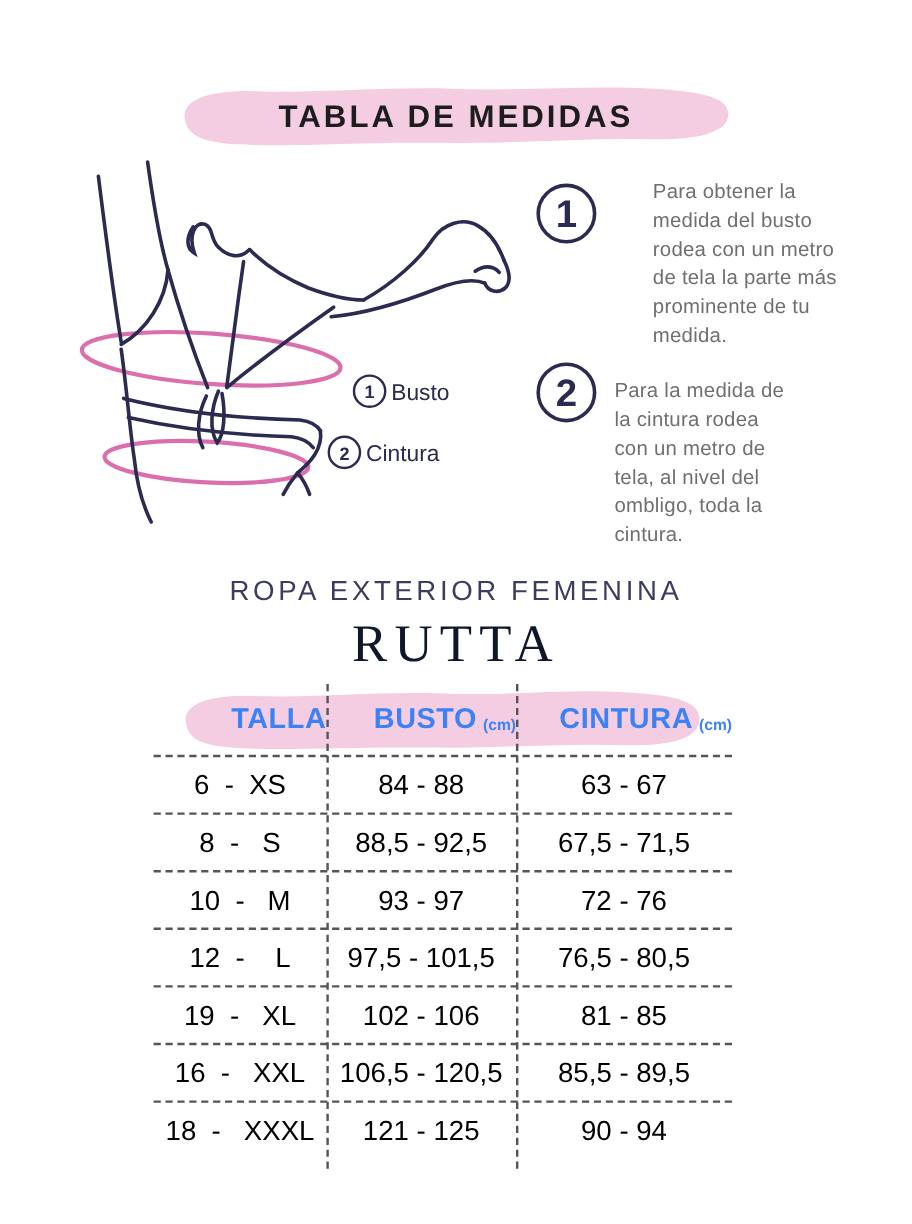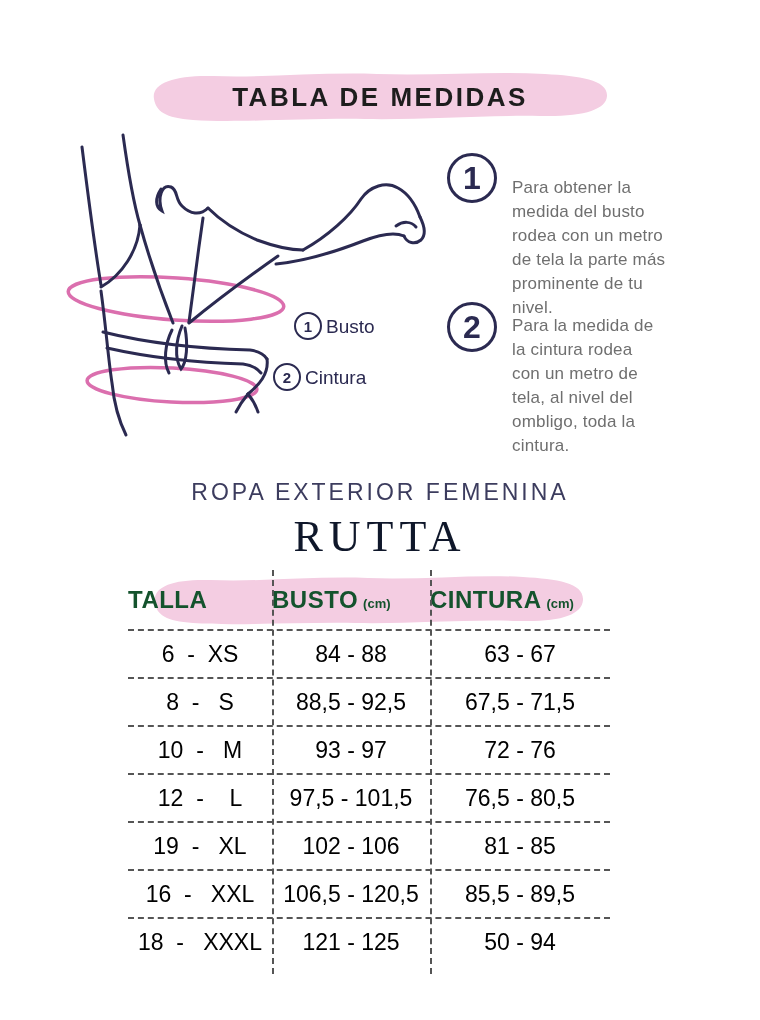--- a/index.html
+++ b/index.html
@@ -20,37 +20,37 @@
   
   .step-badge{
     position:absolute;width:50px;height:50px;border:3px solid #2b2a51;border-radius:50%;
     display:flex;align-items:center;justify-content:center;
     font-size:32px;font-weight:bold;color:#2b2a51;background:#fff;box-sizing:border-box;
   }
   .badge1{left:447px;top:153px;}
   .badge2{left:447px;top:302px;}
   .step-text{position:absolute;left:512px;width:215px;font-size:17px;line-height:24px;
     color:#6f6f6f;letter-spacing:0.2px;}
-  .text1{top:176px;}
+  .text1{top:148px;margin-left:32px;}
   .text2{top:314px;}
   
   .section-title{
     position:absolute;left:0;top:479px;width:760px;text-align:center;
     font-size:23px;letter-spacing:3px;color:#3c3c5e;
   }
   .brand{
     position:absolute;left:0;top:511px;width:760px;text-align:center;
     font-family:"Liberation Serif", serif;font-size:44px;letter-spacing:6px;color:#0f172a;
   }
   
   .size-table{position:absolute;left:128px;top:568px;width:482px;height:412px;}
   .header-blob{position:absolute;left:0;top:3px;}
   .thead{position:absolute;left:0;top:3px;width:482px;height:58px;display:flex;}
-  .hcell{display:flex;align-items:center;justify-content:flex-start;
-    font-weight:bold;font-size:24px;color:#14532d;letter-spacing:0.5px;}
+  .hcell{display:flex;align-items:center;justify-content:flex-end;
+    font-weight:bold;font-size:24px;color:#3b82f6;letter-spacing:0.5px;}
   .hcell .unit{font-size:13px;font-weight:bold;margin-left:5px;margin-top:6px;letter-spacing:0;}
   .c1{width:144px;} .c2{width:158px;} .c3{width:180px;}
   .tbody{position:absolute;left:0;top:61px;width:482px;}
   .trow{display:flex;height:48px;border-top:2px dashed #555555;box-sizing:border-box;}
   .cell{display:flex;align-items:center;justify-content:center;font-size:23px;color:#000000;}
   .cell.c1{white-space:pre;}
   .vline{position:absolute;top:2px;height:404px;width:0;border-left:2px dashed #555555;}
   .v1{left:144px;} .v2{left:302px;}
 </style>
 </head>
@@ -104,21 +104,21 @@
 
   <div class="step-badge badge1">
     <span>1</span>
   </div>
   <div class="step-text text1">
     <div>Para obtener la</div>
     <div>medida del busto</div>
     <div>rodea con un metro</div>
     <div>de tela la parte más</div>
     <div>prominente de tu</div>
-    <div>nivel.</div>
+    <div>medida.</div>
   </div>
 
   <div class="step-badge badge2">
     <span>2</span>
   </div>
   <div class="step-text text2">
     <div>Para la medida de</div>
     <div>la cintura rodea</div>
     <div>con un metro de</div>
     <div>tela, al nivel del</div>
@@ -173,20 +173,20 @@
         <div class="cell c3">81 - 85</div>
       </div>
       <div class="trow">
         <div class="cell c1">16  -   XXL</div>
         <div class="cell c2">106,5 - 120,5</div>
         <div class="cell c3">85,5 - 89,5</div>
       </div>
       <div class="trow">
         <div class="cell c1">18  -   XXXL</div>
         <div class="cell c2">121 - 125</div>
-        <div class="cell c3">50 - 94</div>
+        <div class="cell c3">90 - 94</div>
       </div>
     </div>
     <div class="vline v1"></div>
     <div class="vline v2"></div>
   </div>
 
 </div>
 
 </body></html>

